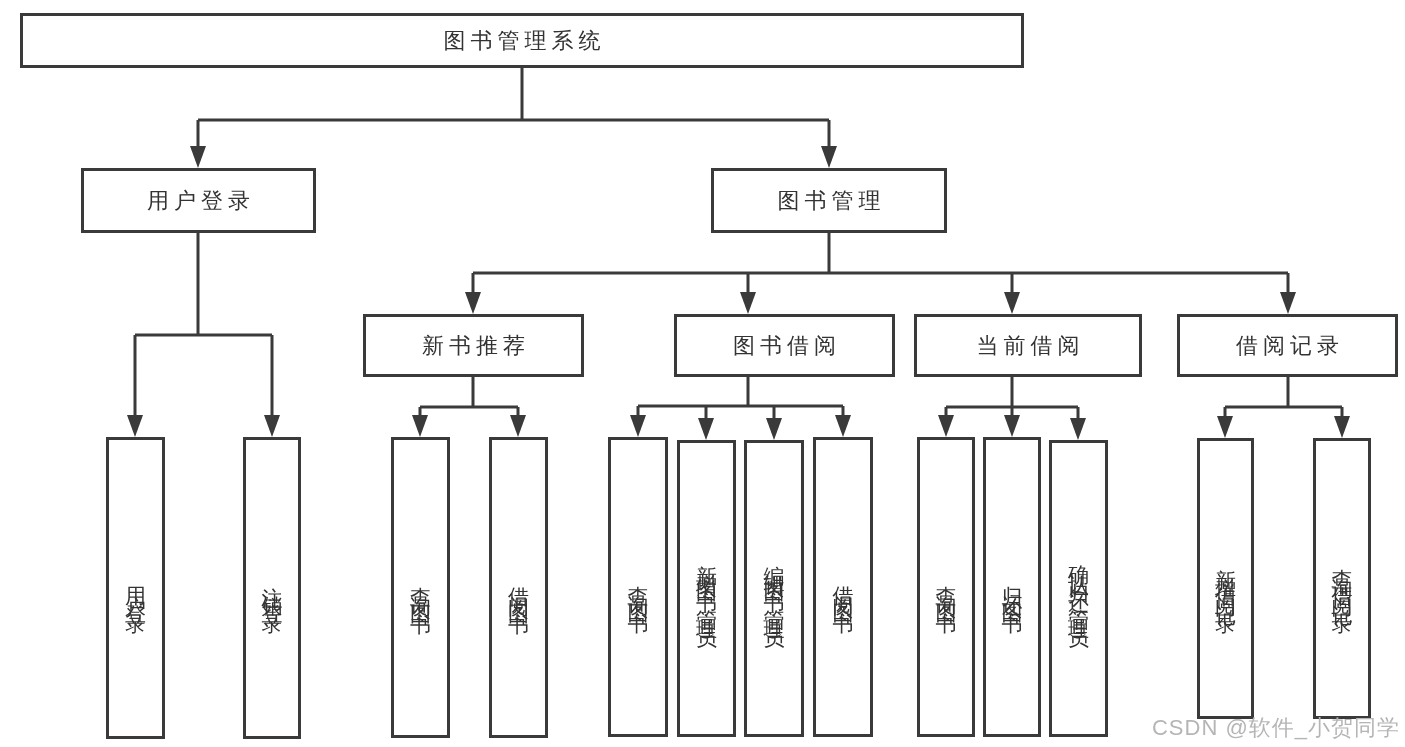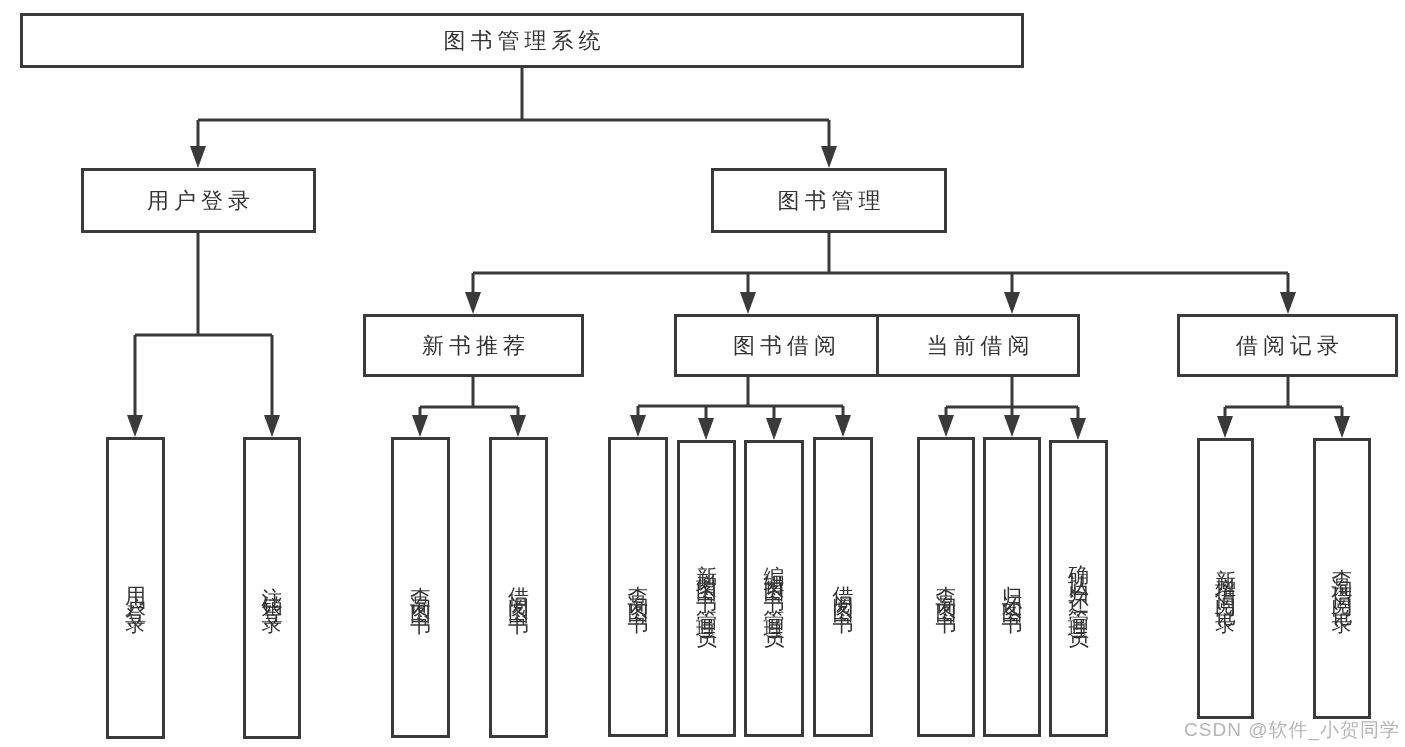--- a/index.html
+++ b/index.html
@@ -43,21 +43,21 @@
     writing-mode: vertical-rl;
     text-orientation: mixed;
     font-size: 21px;
     letter-spacing: 9px;
     color: var(--text, #333333);
   }
   .watermark {
     position: absolute;
     right: 5px;
     bottom: 4px;
-    font-size: 19px;
+    font-size: 22px;
     letter-spacing: 1px;
     color: var(--watermark, #b5b5b5);
     z-index: 3;
     white-space: nowrap;
   }
 </style>
 </head>
 <body>
 
 <div class="canvas">
@@ -105,21 +105,21 @@
   <div class="node hnode" style="left:711px;top:168px;width:236px;height:65px">
     <span>图书管理</span>
   </div>
 
   <div class="node hnode" style="left:363px;top:314px;width:221px;height:63px">
     <span>新书推荐</span>
   </div>
   <div class="node hnode" style="left:674px;top:314px;width:221px;height:63px">
     <span>图书借阅</span>
   </div>
-  <div class="node hnode" style="left:876px;top:314px;width:204px;height:63px">
+  <div class="node hnode" style="left:914px;top:314px;width:228px;height:63px">
     <span>当前借阅</span>
   </div>
   <div class="node hnode" style="left:1177px;top:314px;width:221px;height:63px">
     <span>借阅记录</span>
   </div>
 
   <div class="node vnode" style="left:106px;top:437px;width:59px;height:302px">
     <span>用户登录</span>
   </div>
   <div class="node vnode" style="left:243px;top:437px;width:58px;height:302px">

